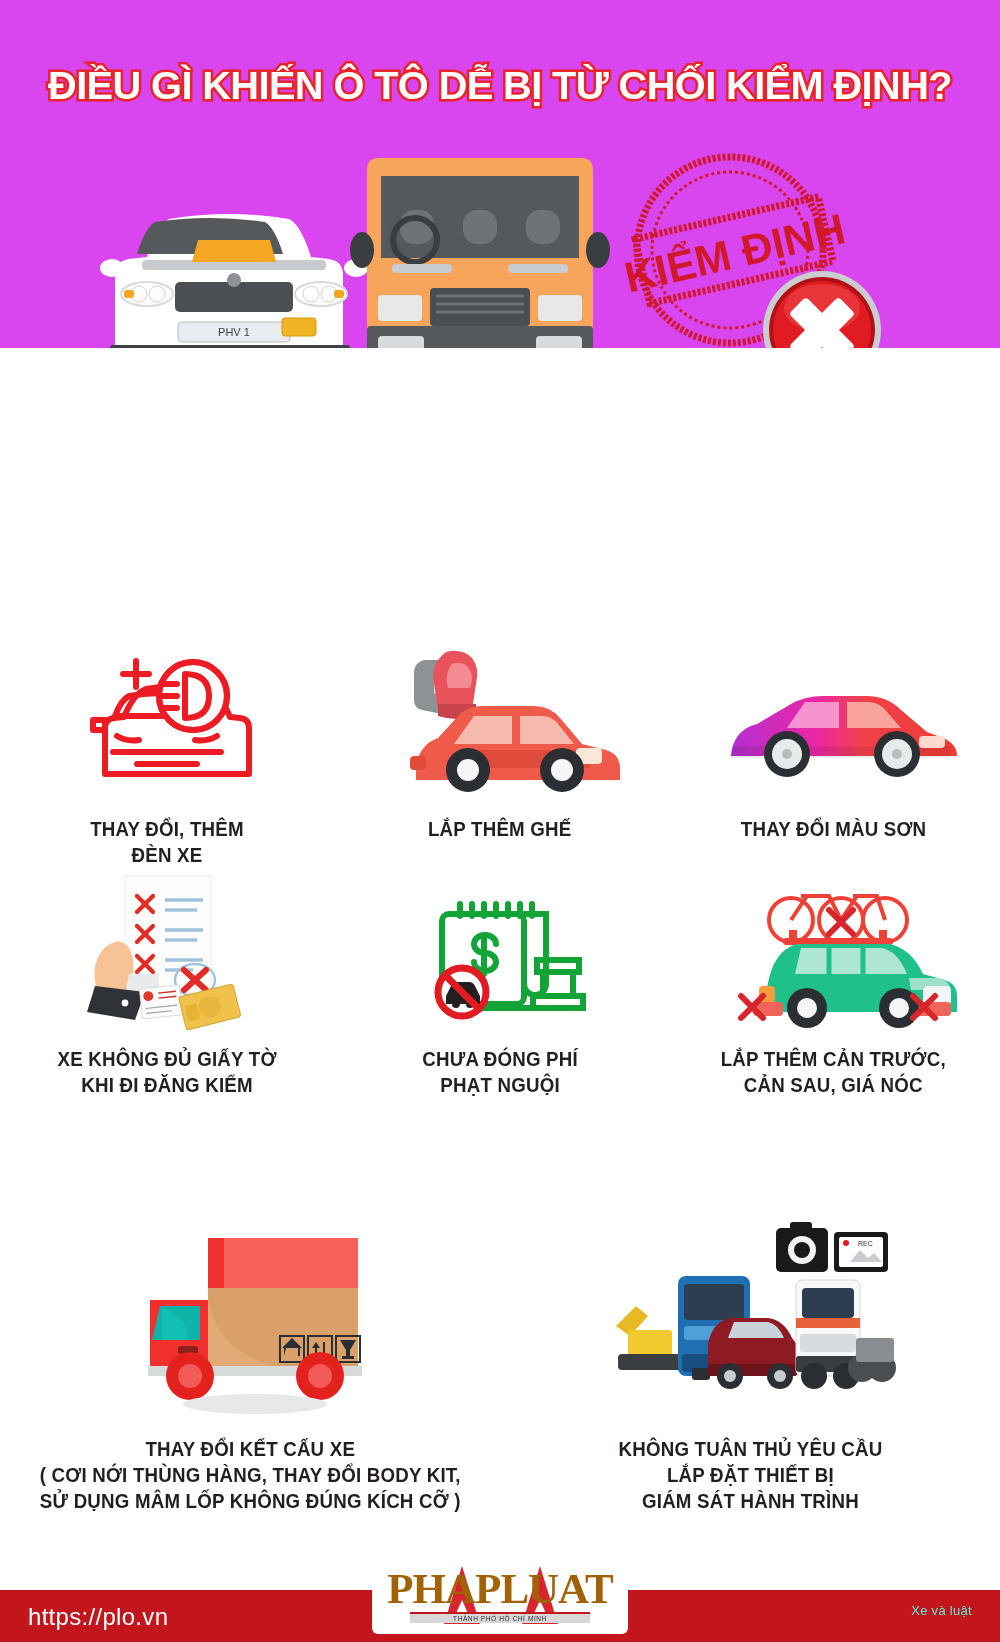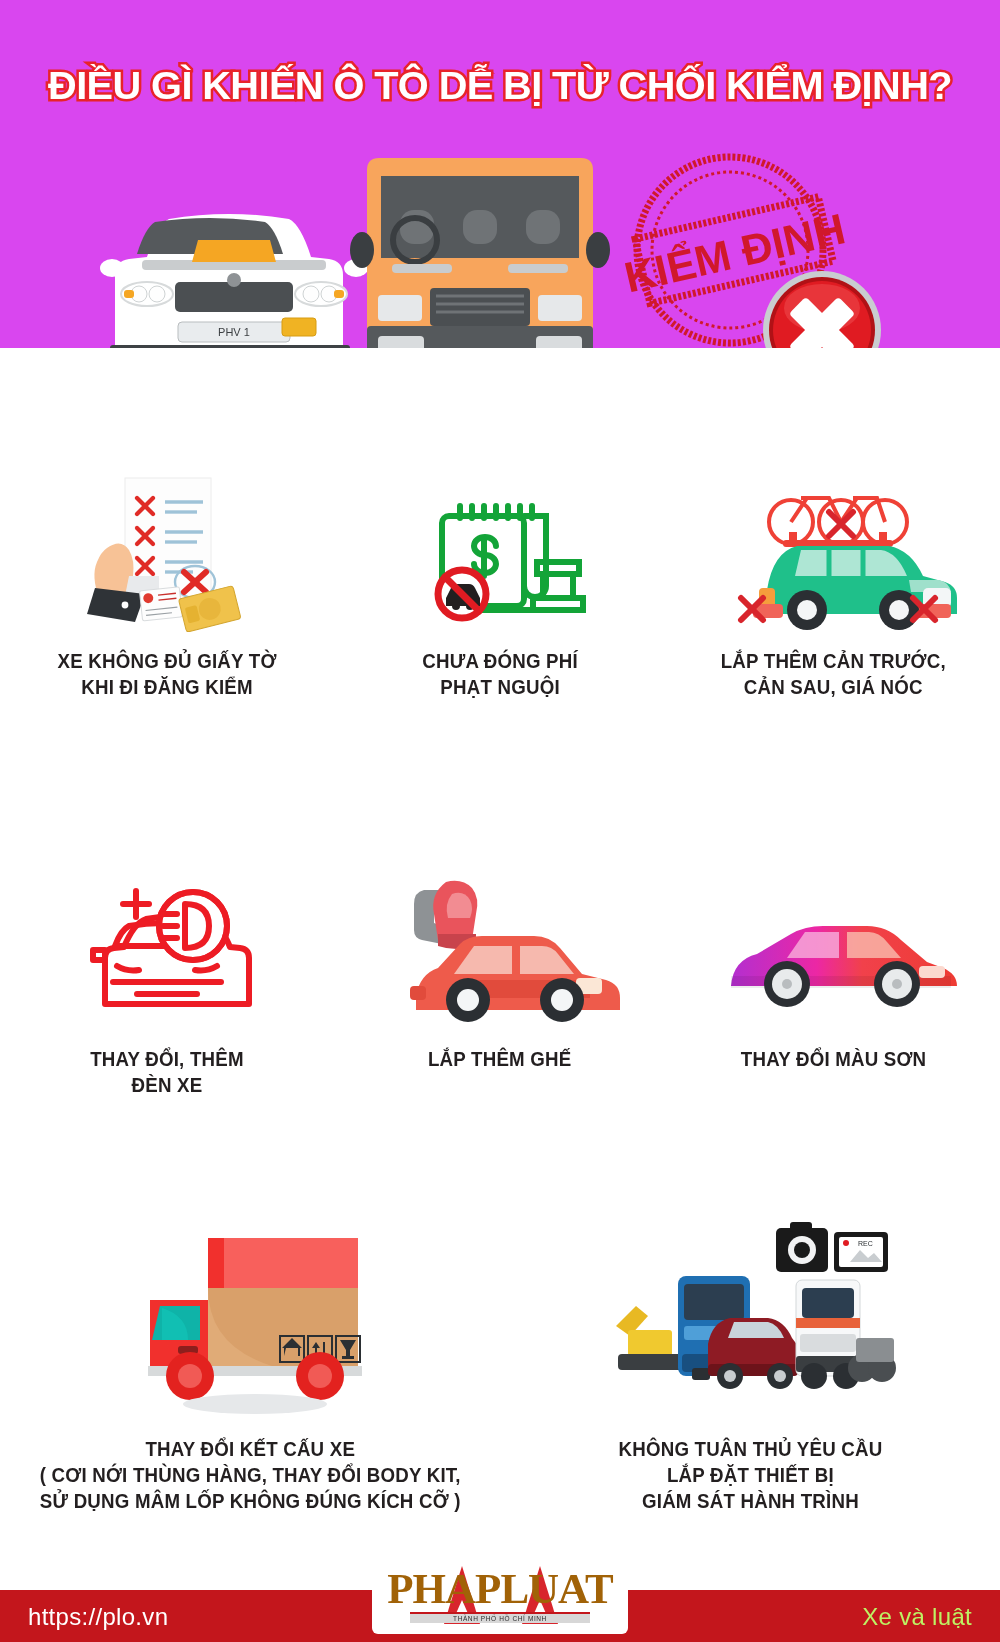--- a/index.html
+++ b/index.html
@@ -65,21 +65,21 @@
     background: #c3161c;
   }
   .footer-url {
     position: absolute; left: 28px; top: 13px;
     font-family: "Liberation Sans Narrow","Liberation Sans",sans-serif;
     font-size: 24px; color: #ffffff; letter-spacing: .3px;
   }
   .footer-cat {
     position: absolute; right: 28px; top: 13px;
     font-family: "Liberation Sans Narrow","Liberation Sans",sans-serif;
-    font-size: 24px; color: #bef264; letter-spacing: .3px;
+    font-size: 13px; color: #5eead4; letter-spacing: .3px;
   }
   .logo-box {
     position: absolute; left: 50%; transform: translateX(-50%);
     bottom: 8px; width: 256px; height: 78px;
     background: #ffffff; border-radius: 6px;
     display: flex; flex-direction: column; align-items: center; justify-content: center;
   }
   .logo-word {
     font-family: "Liberation Serif", serif;
     font-weight: bold; font-size: 43px; color: #a16207;
@@ -188,154 +188,20 @@
             <rect x="787" y="178" width="70" height="24" rx="4" fill="#ffffff"></rect>
           </g>
         </g>
       </svg>
     </div>
     <div class="ground"></div>
   </div>
 
   <div class="grid">
 
-    <div class="row">
-      <div class="cell">
-        <div class="art">
-          <svg width="200" height="160" viewBox="0 0 200 160">
-            <rect x="58" y="8" width="86" height="118" fill="#fdfdfd" stroke="#ececec"></rect>
-            <g stroke="#9fc3d8" stroke-width="3.4">
-              <line x1="98" y1="32" x2="136" y2="32"></line>
-                <line x1="98" y1="42" x2="130" y2="42"></line>
-              <line x1="98" y1="62" x2="136" y2="62"></line>
-                <line x1="98" y1="72" x2="130" y2="72"></line>
-              <line x1="98" y1="92" x2="136" y2="92"></line>
-                <line x1="98" y1="102" x2="126" y2="102"></line>
-            </g>
-            <g stroke="#e02b26" stroke-width="4.2" stroke-linecap="round">
-              <line x1="70" y1="28" x2="86" y2="44"></line>
-                <line x1="86" y1="28" x2="70" y2="44"></line>
-              <line x1="70" y1="58" x2="86" y2="74"></line>
-                <line x1="86" y1="58" x2="70" y2="74"></line>
-              <line x1="70" y1="88" x2="86" y2="104"></line>
-                <line x1="86" y1="88" x2="70" y2="104"></line>
-            </g>
-            <ellipse cx="128" cy="112" rx="20" ry="16" fill="none" stroke="#9fc3d8" stroke-width="2.4"></ellipse>
-            <g stroke="#e02b26" stroke-width="6" stroke-linecap="round">
-              <line x1="117" y1="102" x2="139" y2="122"></line>
-                <line x1="139" y1="102" x2="117" y2="122"></line>
-            </g>
-            <path d="M40 78 q14-10 22 2 q6 10 4 26 l-2 22 h-32 q-8-22 -2-36 q4-10 10-14z" fill="#f7c296"></path>
-            <path d="M62 106 h30 v30 h-36z" fill="#e8eaec"></path>
-            <path d="M28 118 l50 6 l-10 28 l-48-8z" fill="#2f3337"></path>
-            <circle cx="58" cy="135" r="3.4" fill="#ffffff"></circle>
-            <g transform="rotate(-6 102 134)">
-              <rect x="74" y="118" width="40" height="30" rx="2" fill="#fdfdfd" stroke="#d9dcde"></rect>
-              <circle cx="82" cy="126" r="5" fill="#e03a2f"></circle>
-              <g stroke="#c9302c" stroke-width="1.4">
-                  <line x1="92" y1="124" x2="110" y2="124"></line>
-                  <line x1="92" y1="129" x2="110" y2="129"></line>
-                </g>
-              <g stroke="#9aa0a4" stroke-width="1.2">
-                  <line x1="78" y1="138" x2="110" y2="138"></line>
-                  <line x1="78" y1="143" x2="104" y2="143"></line>
-                </g>
-            </g>
-            <g transform="rotate(-14 142 136)">
-              <rect x="114" y="122" width="56" height="34" rx="3" fill="#f0c24b" stroke="#d3a52f"></rect>
-              <circle cx="142" cy="139" r="11" fill="#e8b63c"></circle>
-              <rect x="118" y="132" width="12" height="16" rx="2" fill="#e5b231"></rect>
-            </g>
-          </svg>
-        </div>
-        <div class="label">XE KHÔNG ĐỦ GIẤY TỜ
-KHI ĐI ĐĂNG KIỂM</div>
-      </div>
-
-      <div class="cell">
-        <div class="art">
-          <svg width="200" height="160" viewBox="0 0 200 160">
-            <g stroke="#13a438" stroke-width="6" fill="none" stroke-linecap="round">
-              <path d="M60 48 v-12"></path>
-                <path d="M72 48 v-12"></path>
-                <path d="M84 48 v-12"></path>
-                <path d="M96 48 v-12"></path>
-              <path d="M108 48 v-12"></path>
-                <path d="M120 48 v-12"></path>
-                <path d="M132 48 v-12"></path>
-              <rect x="42" y="46" width="82" height="90" rx="7"></rect>
-              <path d="M124 46 h22 v70 a11 11 0 0 1 -22 0"></path>
-              <path d="M84 68 v38"></path>
-              <path d="M96 76 a11 9 0 1 0 -11 9 a11 9 0 1 1 -11 9"></path>
-            </g>
-            <g stroke="#13a438" stroke-width="6" fill="none">
-              <rect x="137" y="92" width="42" height="12"></rect>
-              <rect x="143" y="104" width="30" height="24"></rect>
-              <rect x="133" y="128" width="50" height="12"></rect>
-              <path d="M62 140 h120"></path>
-            </g>
-            <circle cx="62" cy="124" r="26" fill="#ffffff"></circle>
-            <circle cx="62" cy="124" r="24" fill="none" stroke="#e01b22" stroke-width="7"></circle>
-            <path d="M46 128 l5-10 q2-4 6-4 h12 q4 0 6 4 l5 10 v8 h-6 a4 4 0 0 1 -8 0 h-6 a4 4 0 0 1 -8 0 h-6z" fill="#231f20"></path>
-            <line x1="45" y1="107" x2="79" y2="141" stroke="#e01b22" stroke-width="7" stroke-linecap="round"></line>
-          </svg>
-        </div>
-        <div class="label">CHƯA ĐÓNG PHÍ
-PHẠT NGUỘI</div>
-      </div>
-
-      <div class="cell">
-        <div class="art">
-          <svg width="240" height="160" viewBox="0 0 240 160">
-            <g fill="none" stroke="#ef4136" stroke-width="4">
-              <circle cx="78" cy="52" r="22"></circle>
-                <circle cx="128" cy="52" r="22"></circle>
-                <circle cx="172" cy="52" r="22"></circle>
-              <path d="M78 52 l16-24 h22 l12 24"></path>
-                <path d="M128 52 l16-24 h20 l8 24"></path>
-              <path d="M88 28 h22"></path>
-                <path d="M140 28 h20"></path>
-            </g>
-            <rect x="70" y="70" width="110" height="7" rx="3" fill="#ef4136"></rect>
-            <rect x="76" y="62" width="8" height="12" fill="#ef4136"></rect>
-            <rect x="166" y="62" width="8" height="12" fill="#ef4136"></rect>
-            <path d="M54 120 q6-38 30-44 h92 q22 4 34 30 l22 6 q12 4 12 16 v16 h-196z" fill="#1fc08a"></path>
-            <path d="M88 80 h80 q16 2 26 26 h-112z" fill="#aee6d4"></path>
-            <g stroke="#1fc08a" stroke-width="5">
-              <line x1="116" y1="80" x2="116" y2="106"></line>
-                <line x1="150" y1="80" x2="150" y2="106"></line>
-            </g>
-            <path d="M196 110 h30 q10 2 12 12 h-40z" fill="#9fe0cb"></path>
-            <rect x="46" y="118" width="16" height="20" rx="4" fill="#f59d3c"></rect>
-            <rect x="210" y="118" width="28" height="20" rx="5" fill="#f3f6f7"></rect>
-            <rect x="40" y="134" width="30" height="14" rx="4" fill="#f06459"></rect>
-            <rect x="198" y="134" width="40" height="14" rx="4" fill="#f06459"></rect>
-            <g>
-                <circle cx="94" cy="140" r="20" fill="#2b2f33"></circle>
-                <circle cx="94" cy="140" r="10" fill="#f4f6f7"></circle>
-              </g>
-            <g>
-                <circle cx="186" cy="140" r="20" fill="#2b2f33"></circle>
-                <circle cx="186" cy="140" r="10" fill="#f4f6f7"></circle>
-              </g>
-            <g stroke="#d8252c" stroke-width="6" stroke-linecap="round">
-              <line x1="116" y1="42" x2="140" y2="66"></line>
-                <line x1="140" y1="42" x2="116" y2="66"></line>
-              <line x1="28" y1="128" x2="50" y2="150"></line>
-                <line x1="50" y1="128" x2="28" y2="150"></line>
-              <line x1="200" y1="128" x2="222" y2="150"></line>
-                <line x1="222" y1="128" x2="200" y2="150"></line>
-            </g>
-          </svg>
-        </div>
-        <div class="label">LẮP THÊM CẢN TRƯỚC,
-CẢN SAU, GIÁ NÓC</div>
-      </div>
-    </div>
-
     <div class="row row2">
       <div class="cell">
         <div class="art">
           <svg width="200" height="160" viewBox="0 0 200 160">
             <g fill="none" stroke="#ed1c24" stroke-width="6" stroke-linecap="round" stroke-linejoin="round">
               <path d="M38 90 q0-9 9-10 l10-1 q10-24 22-28 q32-6 62 0 q12 4 22 28 l10 1 q9 1 9 10 v46 h-144z"></path>
               <path d="M62 58 q34-6 68 0 q8 4 14 20 h-96 q6-16 14-20z"></path>
               <path d="M26 82 h12 v10 h-12z"></path>
               <path d="M50 98 q10 6 22 4"></path>
                 <path d="M150 98 q-10 6 -22 4"></path>
@@ -409,20 +275,154 @@
                 <circle cx="184" cy="116" r="23" fill="#2b2f33"></circle>
                 <circle cx="184" cy="116" r="15" fill="#e8ebec"></circle>
                <circle cx="184" cy="116" r="5" fill="#b9bdbf"></circle>
               </g>
           </svg>
         </div>
         <div class="label">THAY ĐỔI MÀU SƠN</div>
       </div>
     </div>
 
+    <div class="row">
+      <div class="cell">
+        <div class="art">
+          <svg width="200" height="160" viewBox="0 0 200 160">
+            <rect x="58" y="8" width="86" height="118" fill="#fdfdfd" stroke="#ececec"></rect>
+            <g stroke="#9fc3d8" stroke-width="3.4">
+              <line x1="98" y1="32" x2="136" y2="32"></line>
+                <line x1="98" y1="42" x2="130" y2="42"></line>
+              <line x1="98" y1="62" x2="136" y2="62"></line>
+                <line x1="98" y1="72" x2="130" y2="72"></line>
+              <line x1="98" y1="92" x2="136" y2="92"></line>
+                <line x1="98" y1="102" x2="126" y2="102"></line>
+            </g>
+            <g stroke="#e02b26" stroke-width="4.2" stroke-linecap="round">
+              <line x1="70" y1="28" x2="86" y2="44"></line>
+                <line x1="86" y1="28" x2="70" y2="44"></line>
+              <line x1="70" y1="58" x2="86" y2="74"></line>
+                <line x1="86" y1="58" x2="70" y2="74"></line>
+              <line x1="70" y1="88" x2="86" y2="104"></line>
+                <line x1="86" y1="88" x2="70" y2="104"></line>
+            </g>
+            <ellipse cx="128" cy="112" rx="20" ry="16" fill="none" stroke="#9fc3d8" stroke-width="2.4"></ellipse>
+            <g stroke="#e02b26" stroke-width="6" stroke-linecap="round">
+              <line x1="117" y1="102" x2="139" y2="122"></line>
+                <line x1="139" y1="102" x2="117" y2="122"></line>
+            </g>
+            <path d="M40 78 q14-10 22 2 q6 10 4 26 l-2 22 h-32 q-8-22 -2-36 q4-10 10-14z" fill="#f7c296"></path>
+            <path d="M62 106 h30 v30 h-36z" fill="#e8eaec"></path>
+            <path d="M28 118 l50 6 l-10 28 l-48-8z" fill="#2f3337"></path>
+            <circle cx="58" cy="135" r="3.4" fill="#ffffff"></circle>
+            <g transform="rotate(-6 102 134)">
+              <rect x="74" y="118" width="40" height="30" rx="2" fill="#fdfdfd" stroke="#d9dcde"></rect>
+              <circle cx="82" cy="126" r="5" fill="#e03a2f"></circle>
+              <g stroke="#c9302c" stroke-width="1.4">
+                  <line x1="92" y1="124" x2="110" y2="124"></line>
+                  <line x1="92" y1="129" x2="110" y2="129"></line>
+                </g>
+              <g stroke="#9aa0a4" stroke-width="1.2">
+                  <line x1="78" y1="138" x2="110" y2="138"></line>
+                  <line x1="78" y1="143" x2="104" y2="143"></line>
+                </g>
+            </g>
+            <g transform="rotate(-14 142 136)">
+              <rect x="114" y="122" width="56" height="34" rx="3" fill="#f0c24b" stroke="#d3a52f"></rect>
+              <circle cx="142" cy="139" r="11" fill="#e8b63c"></circle>
+              <rect x="118" y="132" width="12" height="16" rx="2" fill="#e5b231"></rect>
+            </g>
+          </svg>
+        </div>
+        <div class="label">XE KHÔNG ĐỦ GIẤY TỜ
+KHI ĐI ĐĂNG KIỂM</div>
+      </div>
+
+      <div class="cell">
+        <div class="art">
+          <svg width="200" height="160" viewBox="0 0 200 160">
+            <g stroke="#13a438" stroke-width="6" fill="none" stroke-linecap="round">
+              <path d="M60 48 v-12"></path>
+                <path d="M72 48 v-12"></path>
+                <path d="M84 48 v-12"></path>
+                <path d="M96 48 v-12"></path>
+              <path d="M108 48 v-12"></path>
+                <path d="M120 48 v-12"></path>
+                <path d="M132 48 v-12"></path>
+              <rect x="42" y="46" width="82" height="90" rx="7"></rect>
+              <path d="M124 46 h22 v70 a11 11 0 0 1 -22 0"></path>
+              <path d="M84 68 v38"></path>
+              <path d="M96 76 a11 9 0 1 0 -11 9 a11 9 0 1 1 -11 9"></path>
+            </g>
+            <g stroke="#13a438" stroke-width="6" fill="none">
+              <rect x="137" y="92" width="42" height="12"></rect>
+              <rect x="143" y="104" width="30" height="24"></rect>
+              <rect x="133" y="128" width="50" height="12"></rect>
+              <path d="M62 140 h120"></path>
+            </g>
+            <circle cx="62" cy="124" r="26" fill="#ffffff"></circle>
+            <circle cx="62" cy="124" r="24" fill="none" stroke="#e01b22" stroke-width="7"></circle>
+            <path d="M46 128 l5-10 q2-4 6-4 h12 q4 0 6 4 l5 10 v8 h-6 a4 4 0 0 1 -8 0 h-6 a4 4 0 0 1 -8 0 h-6z" fill="#231f20"></path>
+            <line x1="45" y1="107" x2="79" y2="141" stroke="#e01b22" stroke-width="7" stroke-linecap="round"></line>
+          </svg>
+        </div>
+        <div class="label">CHƯA ĐÓNG PHÍ
+PHẠT NGUỘI</div>
+      </div>
+
+      <div class="cell">
+        <div class="art">
+          <svg width="240" height="160" viewBox="0 0 240 160">
+            <g fill="none" stroke="#ef4136" stroke-width="4">
+              <circle cx="78" cy="52" r="22"></circle>
+                <circle cx="128" cy="52" r="22"></circle>
+                <circle cx="172" cy="52" r="22"></circle>
+              <path d="M78 52 l16-24 h22 l12 24"></path>
+                <path d="M128 52 l16-24 h20 l8 24"></path>
+              <path d="M88 28 h22"></path>
+                <path d="M140 28 h20"></path>
+            </g>
+            <rect x="70" y="70" width="110" height="7" rx="3" fill="#ef4136"></rect>
+            <rect x="76" y="62" width="8" height="12" fill="#ef4136"></rect>
+            <rect x="166" y="62" width="8" height="12" fill="#ef4136"></rect>
+            <path d="M54 120 q6-38 30-44 h92 q22 4 34 30 l22 6 q12 4 12 16 v16 h-196z" fill="#1fc08a"></path>
+            <path d="M88 80 h80 q16 2 26 26 h-112z" fill="#aee6d4"></path>
+            <g stroke="#1fc08a" stroke-width="5">
+              <line x1="116" y1="80" x2="116" y2="106"></line>
+                <line x1="150" y1="80" x2="150" y2="106"></line>
+            </g>
+            <path d="M196 110 h30 q10 2 12 12 h-40z" fill="#9fe0cb"></path>
+            <rect x="46" y="118" width="16" height="20" rx="4" fill="#f59d3c"></rect>
+            <rect x="210" y="118" width="28" height="20" rx="5" fill="#f3f6f7"></rect>
+            <rect x="40" y="134" width="30" height="14" rx="4" fill="#f06459"></rect>
+            <rect x="198" y="134" width="40" height="14" rx="4" fill="#f06459"></rect>
+            <g>
+                <circle cx="94" cy="140" r="20" fill="#2b2f33"></circle>
+                <circle cx="94" cy="140" r="10" fill="#f4f6f7"></circle>
+              </g>
+            <g>
+                <circle cx="186" cy="140" r="20" fill="#2b2f33"></circle>
+                <circle cx="186" cy="140" r="10" fill="#f4f6f7"></circle>
+              </g>
+            <g stroke="#d8252c" stroke-width="6" stroke-linecap="round">
+              <line x1="116" y1="42" x2="140" y2="66"></line>
+                <line x1="140" y1="42" x2="116" y2="66"></line>
+              <line x1="28" y1="128" x2="50" y2="150"></line>
+                <line x1="50" y1="128" x2="28" y2="150"></line>
+              <line x1="200" y1="128" x2="222" y2="150"></line>
+                <line x1="222" y1="128" x2="200" y2="150"></line>
+            </g>
+          </svg>
+        </div>
+        <div class="label">LẮP THÊM CẢN TRƯỚC,
+CẢN SAU, GIÁ NÓC</div>
+      </div>
+    </div>
+
     <div class="row row3">
       <div class="cell">
         <div class="art">
           <svg width="260" height="200" viewBox="0 0 260 200">
             <rect x="88" y="20" width="150" height="50" fill="#f8605c"></rect>
             <rect x="88" y="20" width="16" height="50" fill="#f1302d"></rect>
             <rect x="88" y="70" width="150" height="78" fill="#d9a06a"></rect>
             <path d="M88 70 q0 58 64 78 h-64z" fill="#e0ab77"></path>
             <path d="M30 82 h58 v66 h-58z" fill="#f1302d"></path>
             <path d="M40 88 h40 v34 h-48z" fill="#0fb3a8"></path>

